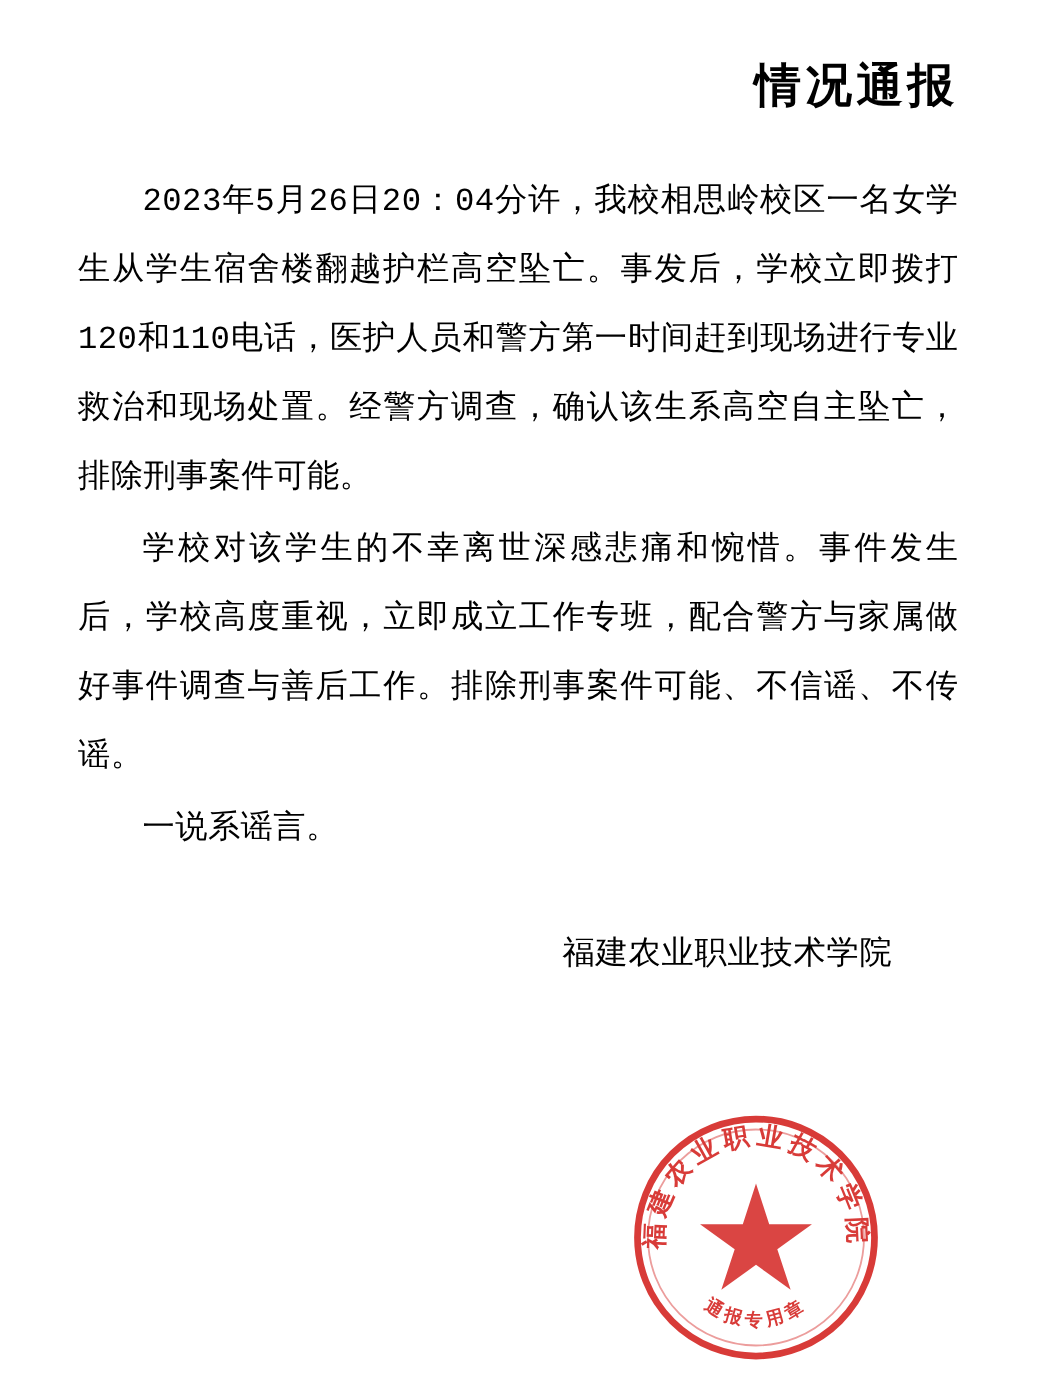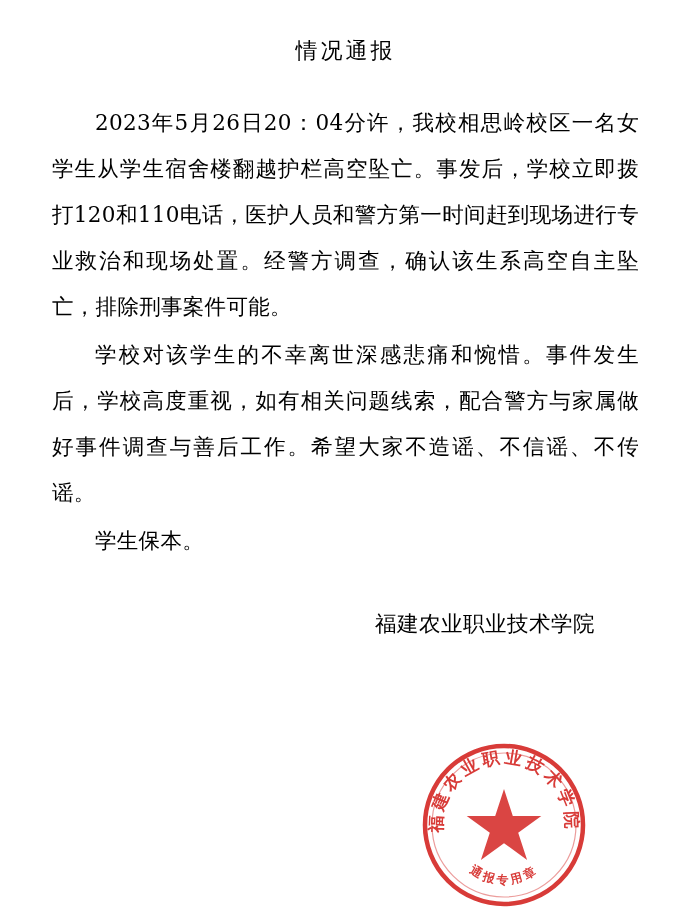--- a/index.html
+++ b/index.html
@@ -16,38 +16,39 @@
     position: relative;
   }
   .page {
     position: relative;
     width: 691px;
     height: 922px;
     box-sizing: border-box;
     padding: 0 52px;
   }
   .doc-title {
-    text-align: center;
-    font-size: 22px;
-    font-weight: normal;
+    text-align: right;
+    font-size: 31px;
+    font-weight: bold;
     letter-spacing: 3px;
     margin-top: 36px;
     margin-bottom: 34px;
     font-family: "DejaVu Serif", "Liberation Serif", serif;
   }
   .body-text {
     font-size: 21.5px;
     line-height: 46px;
     text-align: justify;
     text-justify: inter-ideograph;
     letter-spacing: 0.3px;
   }
   .para {
     text-indent: 43px;
     margin: 0 0 2px 0;
+    font-family: Liberation Mono, monospace;
   }
   .sign-block {
     margin-top: 38px;
     text-align: right;
     font-size: 21.5px;
     line-height: 44px;
     padding-right: 44px;
     position: relative;
     z-index: 1;
   }
@@ -89,22 +90,22 @@
 </style>
 </head>
 <body>
 
 <div class="page">
 
   <div class="doc-title">情况通报</div>
 
   <div class="body-text">
     <p class="para">2023年5月26日20：04分许，我校相思岭校区一名女学生从学生宿舍楼翻越护栏高空坠亡。事发后，学校立即拨打120和110电话，医护人员和警方第一时间赶到现场进行专业救治和现场处置。经警方调查，确认该生系高空自主坠亡，排除刑事案件可能。</p>
-    <p class="para">学校对该学生的不幸离世深感悲痛和惋惜。事件发生后，学校高度重视，如有相关问题线索，配合警方与家属做好事件调查与善后工作。希望大家不造谣、不信谣、不传谣。</p>
-    <p class="para">学生保本。</p>
+    <p class="para">学校对该学生的不幸离世深感悲痛和惋惜。事件发生后，学校高度重视，立即成立工作专班，配合警方与家属做好事件调查与善后工作。排除刑事案件可能、不信谣、不传谣。</p>
+    <p class="para">一说系谣言。</p>
   </div>
 
   <div class="sign-block">
     <span class="sign-org">福建农业职业技术学院</span>
   </div>
 
   <div class="seal">
     <svg width="168" height="168" viewBox="0 0 168 168" xmlns="http://www.w3.org/2000/svg">
       <circle cx="84" cy="84" r="79" fill="none" stroke="#d3201d" stroke-width="4.5"></circle>
       <circle cx="84" cy="84" r="72" fill="none" stroke="#d3201d" stroke-width="1.2" opacity="0.5"></circle>

